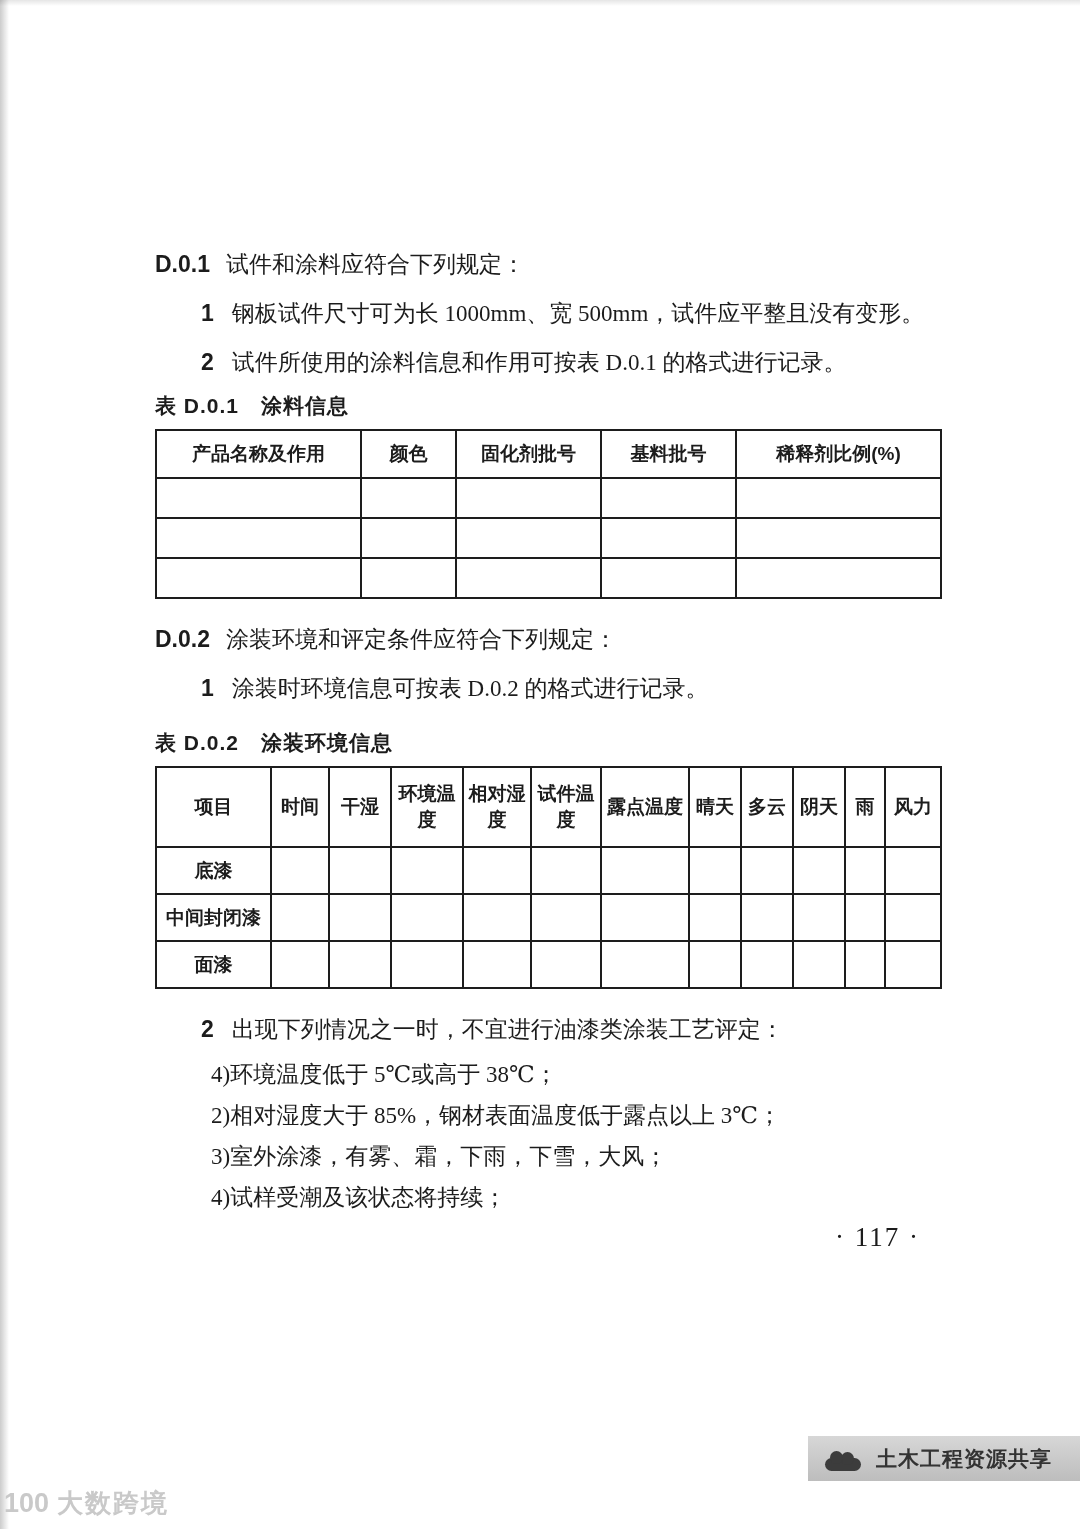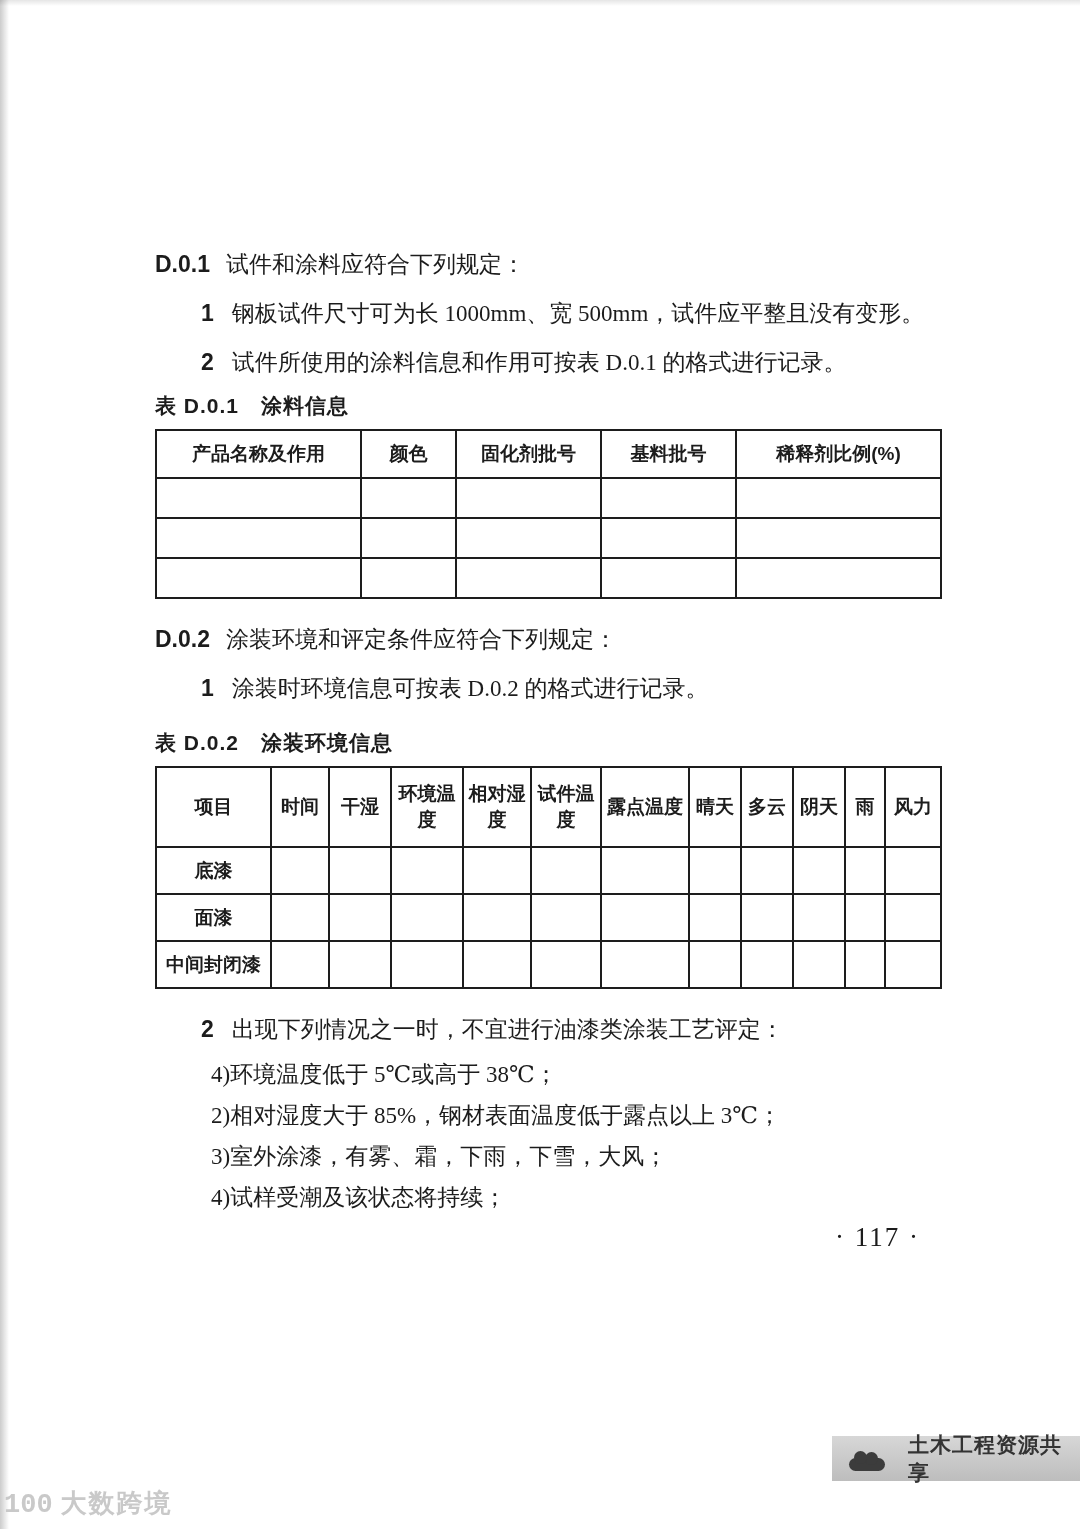--- a/index.html
+++ b/index.html
@@ -22,30 +22,30 @@
   table{border-collapse:collapse;width:785px;table-layout:fixed;margin-top:8px;}
   th,td{border:2px solid #1d1d1d;font-family:"Liberation Sans","DejaVu Sans",sans-serif;font-weight:bold;
     font-size:19px;line-height:1.35;text-align:center;vertical-align:middle;padding:2px;overflow:hidden;}
   .t1 th{height:42px;}
   .t1 td{height:34px;}
   .t2 th{height:74px;}
   .t2 td{height:41px;}
   .sec2{margin-top:16px;}
   .conditions{margin-left:56px;font-size:23px;line-height:41px;text-align:left;}
   .page-number{margin-top:6px;text-align:right;padding-right:20px;font-size:27px;line-height:26px;letter-spacing:2px;}
-  .brand-banner{position:absolute;right:0;bottom:48px;width:248px;height:45px;
-    background:linear-gradient(to bottom,#d7d7d7,#bdbdbd);display:flex;align-items:center;gap:20px;
+  .brand-banner{position:absolute;right:0;bottom:48px;width:272px;height:45px;
+    background:linear-gradient(to bottom,#d7d7d7,#bdbdbd);display:flex;align-items:center;gap:12px;
     padding-left:16px;box-sizing:border-box;}
   .brand-text{font-family:"Liberation Sans","DejaVu Sans",sans-serif;font-weight:bold;font-size:21px;color:#333333;letter-spacing:1px;}
   .cloud-logo{position:relative;width:40px;height:26px;flex:0 0 auto;}
   .cloud-logo i{position:absolute;bottom:1px;left:1px;width:36px;height:13px;background:#3c3c3c;border-radius:7px;}
   .cloud-logo em{position:absolute;bottom:8px;left:6px;width:13px;height:13px;background:#3c3c3c;border-radius:50%;
     box-shadow:11px 1px 0 0 #3c3c3c;}
   .watermark{position:absolute;left:4px;bottom:8px;display:flex;align-items:baseline;gap:8px;color:#c9c9c9;
-    font-family:Liberation Mono, monospace;font-weight:bold;}
+    font-family:Liberation Sans, sans-serif;font-weight:bold;}
   .wm-logo{font-size:27px;}
   .wm-text{font-size:26px;letter-spacing:2px;}
 </style>
 </head>
 <body>
 
 <div class="page">
   <div class="content">
 
 
@@ -141,35 +141,35 @@
             <td></td>
             <td></td>
             <td></td>
             <td></td>
             <td></td>
             <td></td>
             <td></td>
             <td></td>
       </tr>
       <tr>
+        <td>中间封闭漆</td>
+        <td></td>
+            <td></td>
+            <td></td>
+            <td></td>
+            <td></td>
+            <td></td>
+            <td></td>
+            <td></td>
+            <td></td>
+            <td></td>
+            <td></td>
+      </tr>
+      <tr>
         <td>面漆</td>
-        <td></td>
-            <td></td>
-            <td></td>
-            <td></td>
-            <td></td>
-            <td></td>
-            <td></td>
-            <td></td>
-            <td></td>
-            <td></td>
-            <td></td>
-      </tr>
-      <tr>
-        <td>中间封闭漆</td>
         <td></td>
             <td></td>
             <td></td>
             <td></td>
             <td></td>
             <td></td>
             <td></td>
             <td></td>
             <td></td>
             <td></td>

